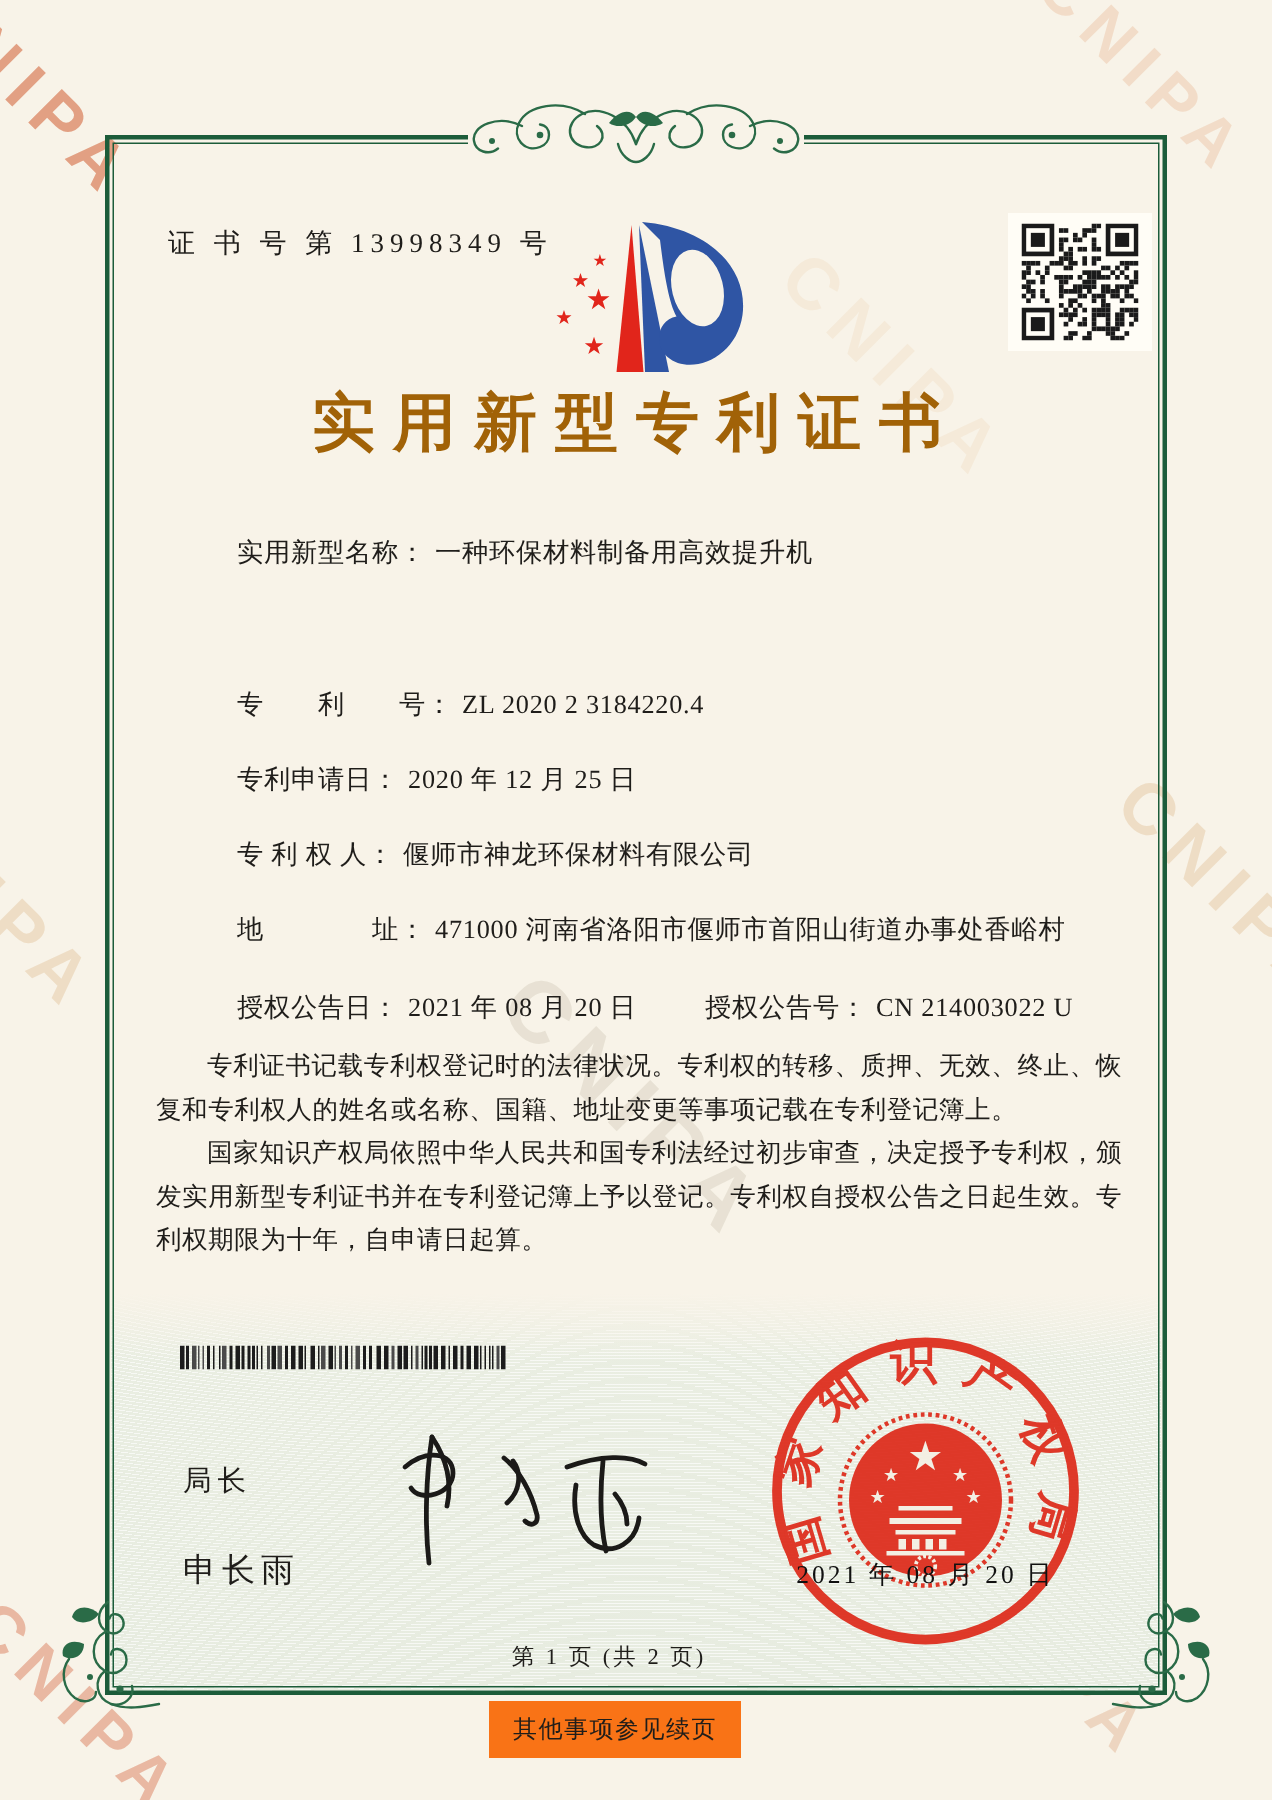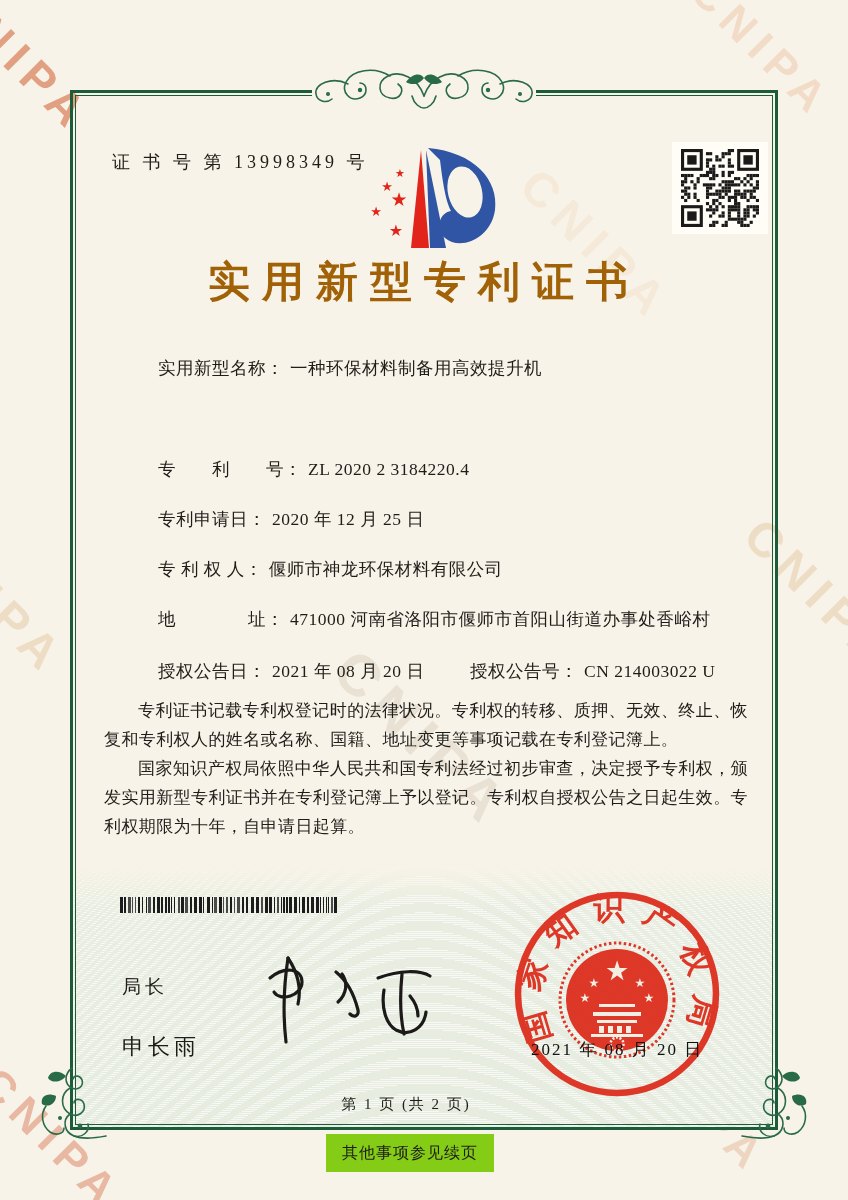--- a/index.html
+++ b/index.html
@@ -90,21 +90,21 @@
   .seal-date{
     position:absolute;left:511px;top:1038px;width:212px;text-align:center;
     font-size:17px;letter-spacing:2px;color:#111;white-space:nowrap;
   }
   .page-num{
     position:absolute;left:0;top:1095px;width:812px;text-align:center;
     font-size:15px;letter-spacing:2px;
   }
   .cont-note{
     position:absolute;left:326px;top:1134px;width:168px;height:38px;
-    background:#84cc16;display:flex;align-items:center;justify-content:center;
+    background:#f97316;display:flex;align-items:center;justify-content:center;
     font-size:16px;letter-spacing:1px;
   }
 </style>
 </head>
 <body>
 
 <div class="page">
 
   <span class="wm wm1">CNIPA</span>
   <span class="wm wm2">CNIPA</span>

